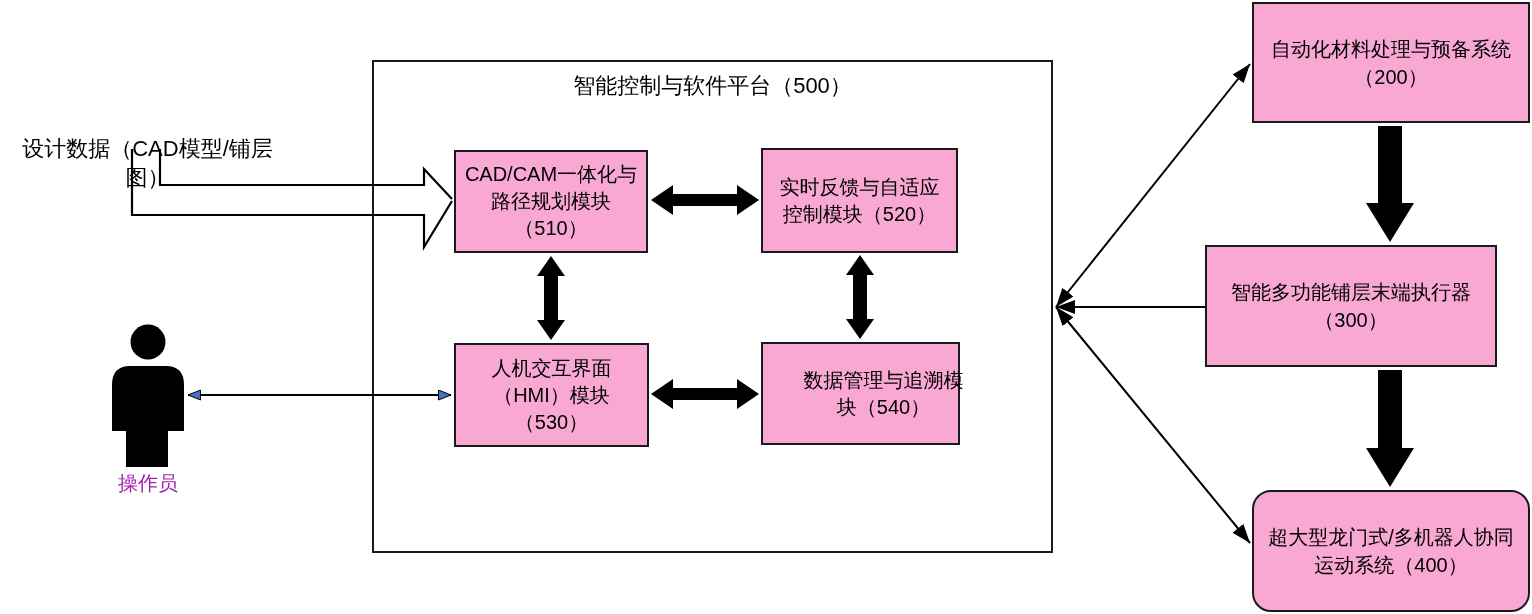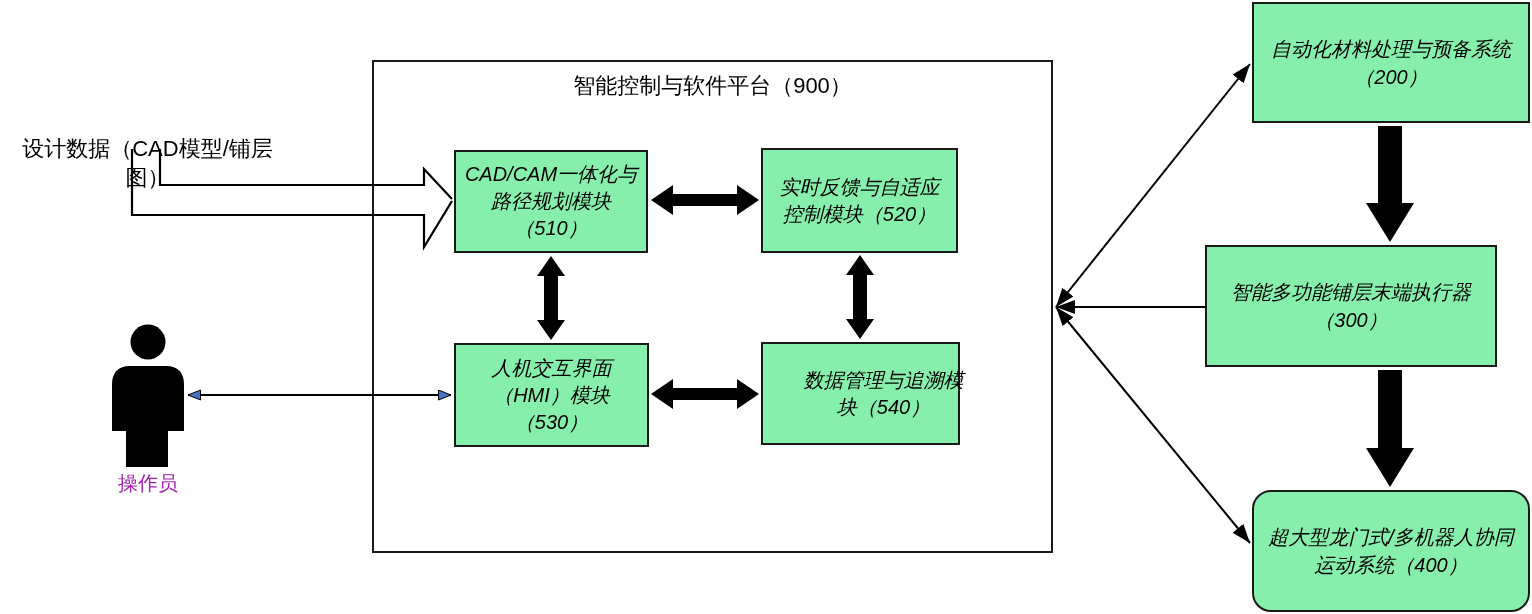--- a/index.html
+++ b/index.html
@@ -3,23 +3,23 @@
 <meta charset="utf-8">
 <style>
   html,body{margin:0;padding:0;background:#ffffff;}
   .stage{
     position:relative;width:1532px;height:614px;background:#ffffff;
     font-family:"Liberation Sans","DejaVu Sans",sans-serif;color:#000;
     overflow:hidden;
   }
   .layer{position:absolute;left:0;top:0;z-index:1;}
   .box{
-    position:absolute;z-index:2;background:#86efac;border:2px solid #1a1a1a;
+    position:absolute;z-index:2;background:#f9a8d4;border:2px solid #1a1a1a;
     display:flex;flex-direction:column;align-items:center;justify-content:center;
-    text-align:center;box-sizing:border-box;font-style:italic;
+    text-align:center;box-sizing:border-box;
   }
   .box .ln{white-space:nowrap;}
   .module{font-size:20px;line-height:27px;}
   .system{font-size:20px;line-height:28px;}
   .platform{
     position:absolute;z-index:0;background:transparent;border:2px solid #1a1a1a;
     box-sizing:border-box;
   }
   .platform-title{
     position:absolute;z-index:2;text-align:center;font-size:22px;line-height:28px;
@@ -67,21 +67,21 @@
     <polygon points="1378,126 1402,126 1402,203 1414,203 1390,242 1366,203 1378,203" fill="#000000"></polygon>
     <polygon points="1378,370 1402,370 1402,448 1414,448 1390,487 1366,448 1378,448" fill="#000000"></polygon>
 
     <g fill="#000000">
       <circle cx="148" cy="342" r="17.5"></circle>
       <path d="M112,431 V385 Q112,366 130,366 H166 Q184,366 184,385 V431 H168 V467 H126 V431 Z"></path>
     </g>
   </svg>
 
   <div class="platform" style="left:372px;top:60px;width:681px;height:493px;"></div>
-  <div class="platform-title" style="left:372px;top:72px;width:681px;">智能控制与软件平台（900）</div>
+  <div class="platform-title" style="left:372px;top:72px;width:681px;">智能控制与软件平台（500）</div>
 
   <div class="floating-label" style="left:5px;top:86px;width:285px;margin-top:48px;">
     <div class="ln">设计数据（CAD模型/铺层</div>
     <div class="ln">图）</div>
   </div>
 
   <div class="operator-label" style="left:95px;top:471px;width:106px;">操作员</div>
 
   <div class="box module" style="left:454px;top:150px;width:194px;height:103px;">
     <div class="ln">CAD/CAM一体化与</div>

